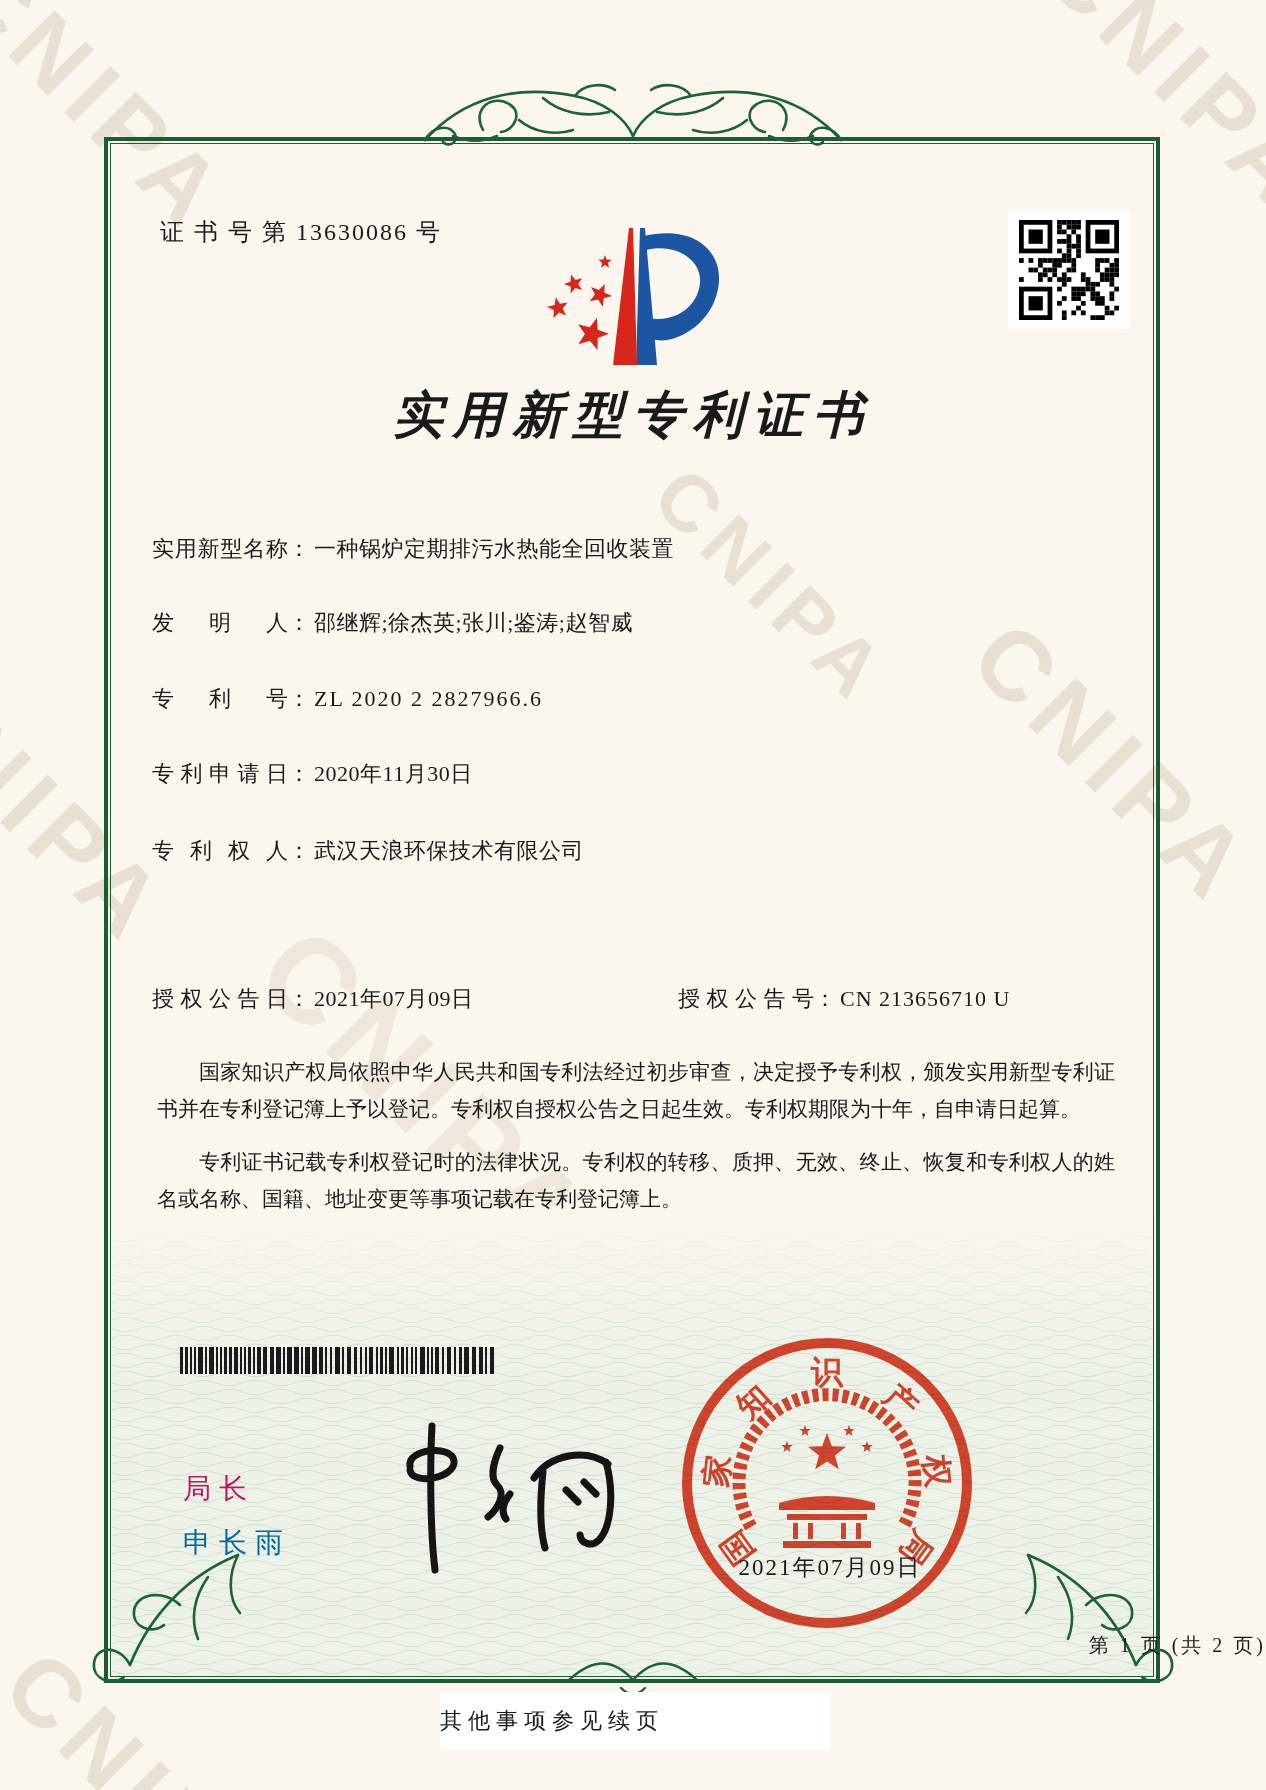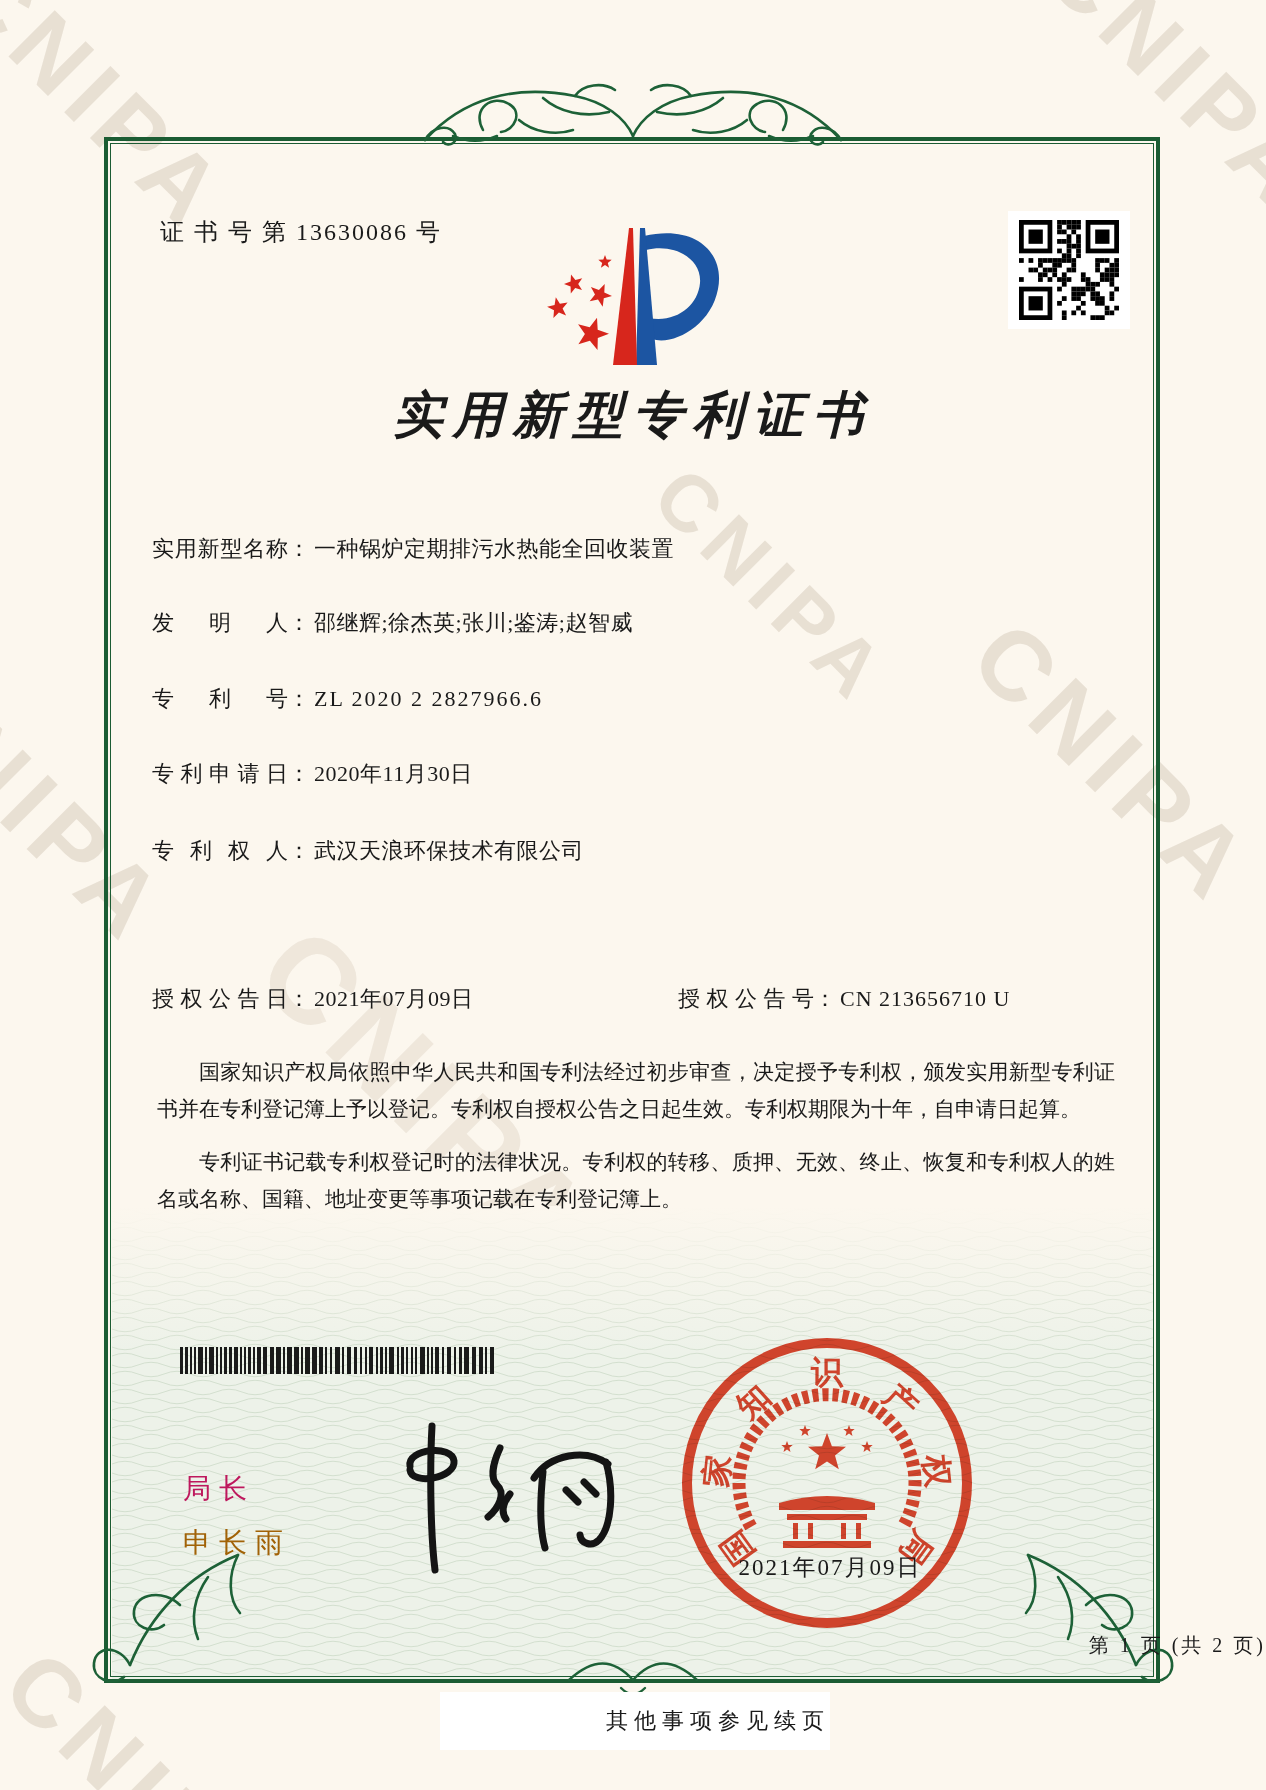--- a/index.html
+++ b/index.html
@@ -39,32 +39,32 @@
   .grant2{position:absolute; left:526px; top:0;}
   
   .paras{position:absolute; left:141px; top:1038px; width:990px; z-index:3;
          font-size:21px; line-height:37px; text-align:justify;}
   .paras p{margin:16px; text-indent:2em;}
   
   .barcode{position:absolute; left:180px; top:1347px; z-index:3;}
   .director-title{position:absolute; left:183px; top:1470px; font-size:28px; letter-spacing:8px;
         font-family:"Liberation Sans","DejaVu Sans",sans-serif; color:#be185d; z-index:3;}
   .director-name{position:absolute; left:183px; top:1524px; font-size:28px; letter-spacing:8px;
-        font-family:"Liberation Sans","DejaVu Sans",sans-serif; color:#a16207; z-index:3;}
+        font-family:"Liberation Sans","DejaVu Sans",sans-serif; color:#0369a1; z-index:3;}
   .signature{position:absolute; left:380px; top:1418px; z-index:4;}
   .seal{position:absolute; left:667px; top:1323px; width:320px; height:320px; z-index:4;
         mix-blend-mode:multiply; opacity:.93;}
   .seal-char{position:absolute; width:36px; height:36px; line-height:36px; text-align:center;
         font-size:32px; font-weight:700; color:#dd3920; font-family:"Liberation Serif",serif;}
   .seal-date{position:absolute; left:685px; top:1552px; width:290px; text-align:center;
         font-size:23px; letter-spacing:2px; color:#1a1a1a; z-index:5;}
   .page-indicator{position:absolute; left:0; right:0; top:1632px; text-align:right; font-size:20px;
         letter-spacing:3px; z-index:3;}
   .note-strip{position:absolute; left:440px; top:1692px; width:390px; height:58px; background:#ffffff;
-        z-index:3; text-align:right;}
+        z-index:3; text-align:left;}
   .note-strip span{line-height:58px; font-size:22px; letter-spacing:6px;}
 </style>
 </head>
 <body>
 
 <div class="page">
 
   <div class="wm" style="left:10px;top:-65px;font-size:95px;">CNIPA</div>
   <div class="wm" style="left:1100px;top:-85px;font-size:95px;">CNIPA</div>
   <div class="wm" style="left:700px;top:450px;font-size:80px;">CNIPA</div>

